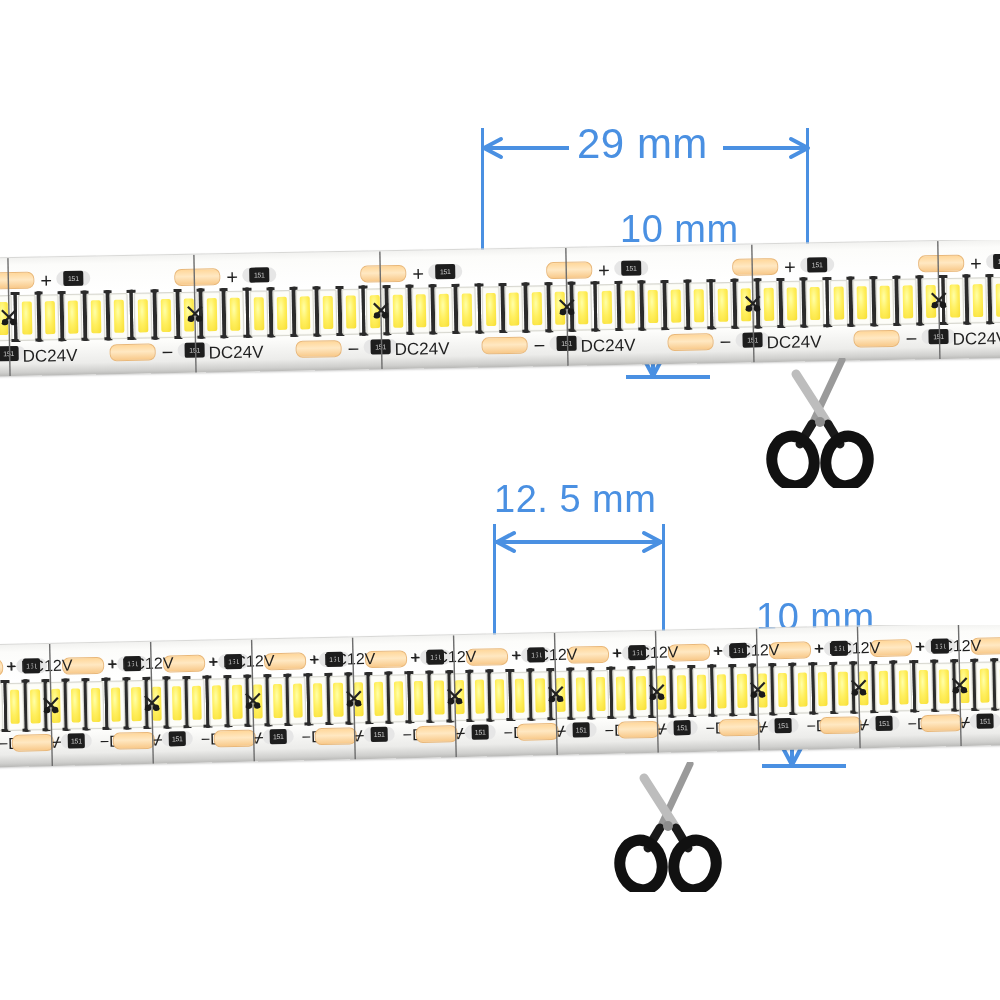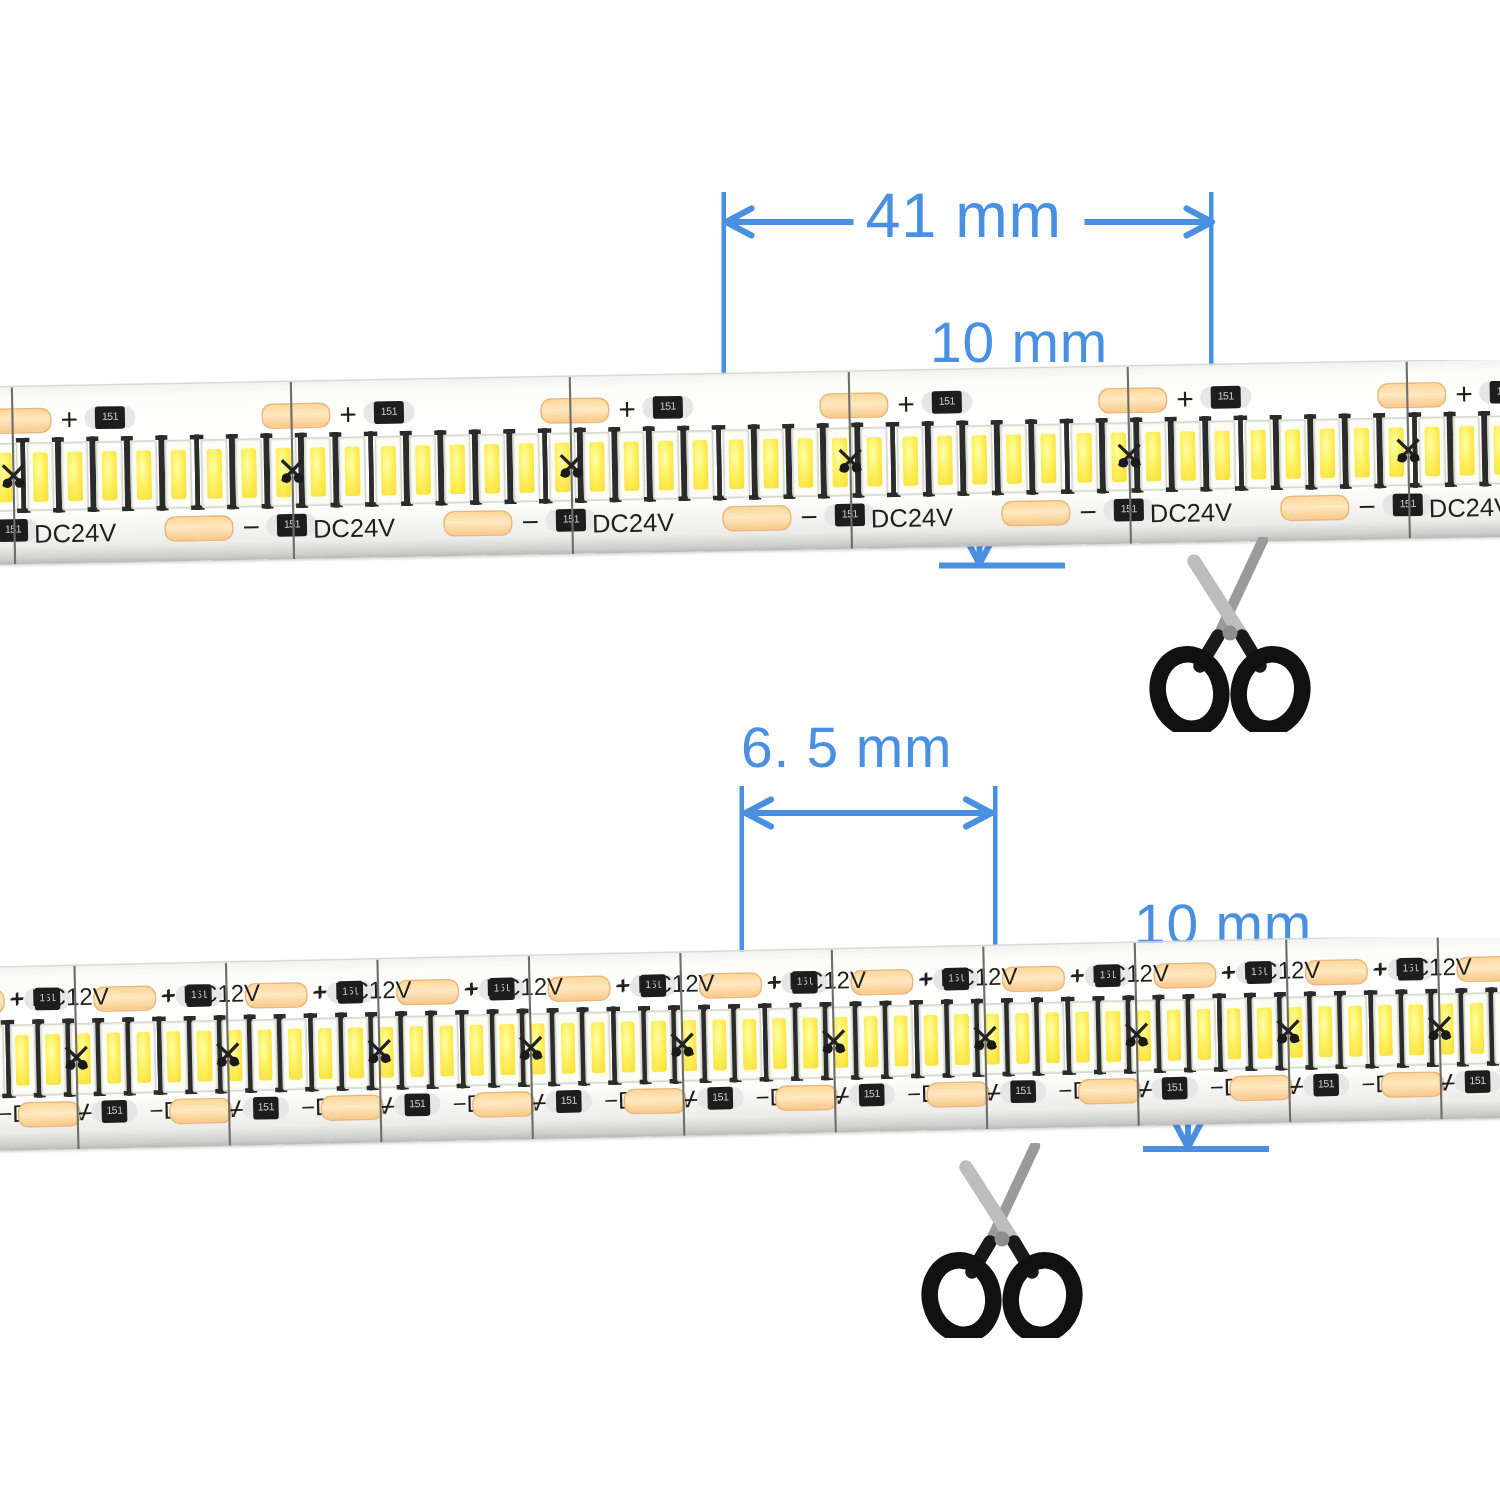--- a/index.html
+++ b/index.html
@@ -145,21 +145,21 @@
   <div class="ext-line" style="left:806px; top:128px; width:3px; height:134px;"></div>
 
   <svg class="dim-svg" style="left:481px; top:138px;" width="90" height="20" viewBox="0 0 90 20">
     <line x1="2" y1="10" x2="88" y2="10" stroke="#4a90e2" stroke-width="4"></line>
     <polyline points="20,1 3,10 20,19" fill="none" stroke="#4a90e2" stroke-width="4" stroke-linecap="round" stroke-linejoin="round"></polyline>
   </svg>
   <svg class="dim-svg" style="left:723px; top:138px;" width="88" height="20" viewBox="0 0 88 20">
     <line x1="0" y1="10" x2="85" y2="10" stroke="#4a90e2" stroke-width="4"></line>
     <polyline points="68,1 85,10 68,19" fill="none" stroke="#4a90e2" stroke-width="4" stroke-linecap="round" stroke-linejoin="round"></polyline>
   </svg>
-  <div class="dim-label" style="left:577px; top:123px; font-size:42px;">41 mm</div>
+  <div class="dim-label" style="left:577px; top:123px; font-size:42px;">29 mm</div>
 
   <div class="ext-line" style="left:626px; top:257px; width:84px; height:4px;"></div>
   <div class="ext-line" style="left:626px; top:375px; width:84px; height:4px;"></div>
   <svg class="dim-svg" style="left:643px; top:257px;" width="20" height="122" viewBox="0 0 20 122">
     <line x1="10" y1="2" x2="10" y2="120" stroke="#4a90e2" stroke-width="4"></line>
     <polyline points="1,20 10,3 19,20" fill="none" stroke="#4a90e2" stroke-width="4" stroke-linecap="round" stroke-linejoin="round"></polyline>
     <polyline points="1,102 10,119 19,102" fill="none" stroke="#4a90e2" stroke-width="4" stroke-linecap="round" stroke-linejoin="round"></polyline>
   </svg>
   <div class="dim-label" style="left:620px; top:210px; font-size:38px;">10 mm</div>
 
@@ -421,21 +421,21 @@
   <svg class="scissors" style="left:766px; top:358px;" width="110" height="130" viewBox="0 0 110 130">
     <line x1="76" y1="2" x2="46" y2="66" stroke="#9a9a9a" stroke-width="7" stroke-linecap="round"></line>
     <line x1="30" y1="16" x2="62" y2="66" stroke="#bdbdbd" stroke-width="9" stroke-linecap="round"></line>
     <line x1="46" y1="66" x2="34" y2="86" stroke="#1a1a1a" stroke-width="9" stroke-linecap="round"></line>
     <line x1="62" y1="66" x2="74" y2="86" stroke="#1a1a1a" stroke-width="9" stroke-linecap="round"></line>
     <circle cx="54" cy="64" r="5" fill="#8d8d8d"></circle>
     <ellipse cx="27" cy="103" rx="21" ry="25" fill="none" stroke="#111111" stroke-width="11" transform="rotate(-12 27 103)"></ellipse>
     <ellipse cx="81" cy="103" rx="21" ry="25" fill="none" stroke="#111111" stroke-width="11" transform="rotate(12 81 103)"></ellipse>
   </svg>
 
-  <div class="dim-label" style="left:494px; top:480px; font-size:38px;">6. 5 mm</div>
+  <div class="dim-label" style="left:494px; top:480px; font-size:38px;">12. 5 mm</div>
   <div class="ext-line" style="left:493px; top:524px; width:3px; height:126px;"></div>
   <div class="ext-line" style="left:662px; top:524px; width:3px; height:126px;"></div>
   <svg class="dim-svg" style="left:493px; top:532px;" width="172" height="20" viewBox="0 0 172 20">
     <line x1="3" y1="10" x2="169" y2="10" stroke="#4a90e2" stroke-width="4"></line>
     <polyline points="21,1 4,10 21,19" fill="none" stroke="#4a90e2" stroke-width="4" stroke-linecap="round" stroke-linejoin="round"></polyline>
     <polyline points="151,1 168,10 151,19" fill="none" stroke="#4a90e2" stroke-width="4" stroke-linecap="round" stroke-linejoin="round"></polyline>
   </svg>
 
   <div class="ext-line" style="left:762px; top:644px; width:84px; height:4px;"></div>
   <div class="ext-line" style="left:762px; top:764px; width:84px; height:4px;"></div>

